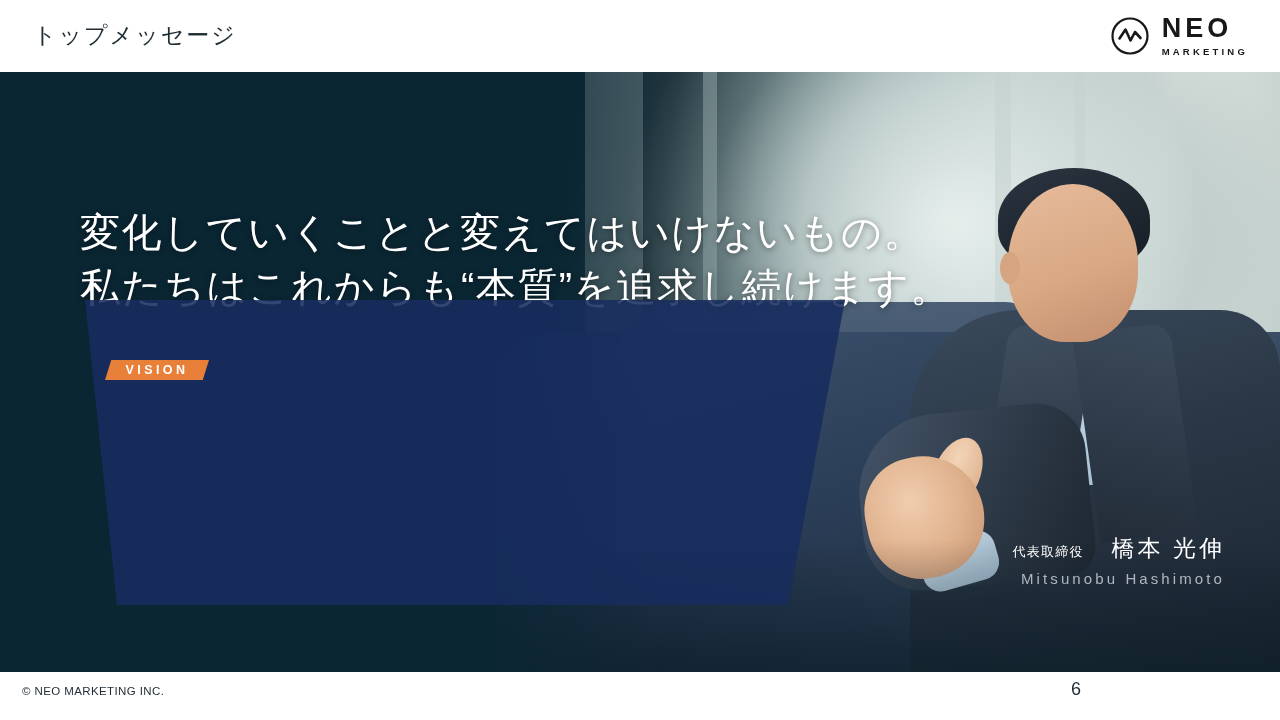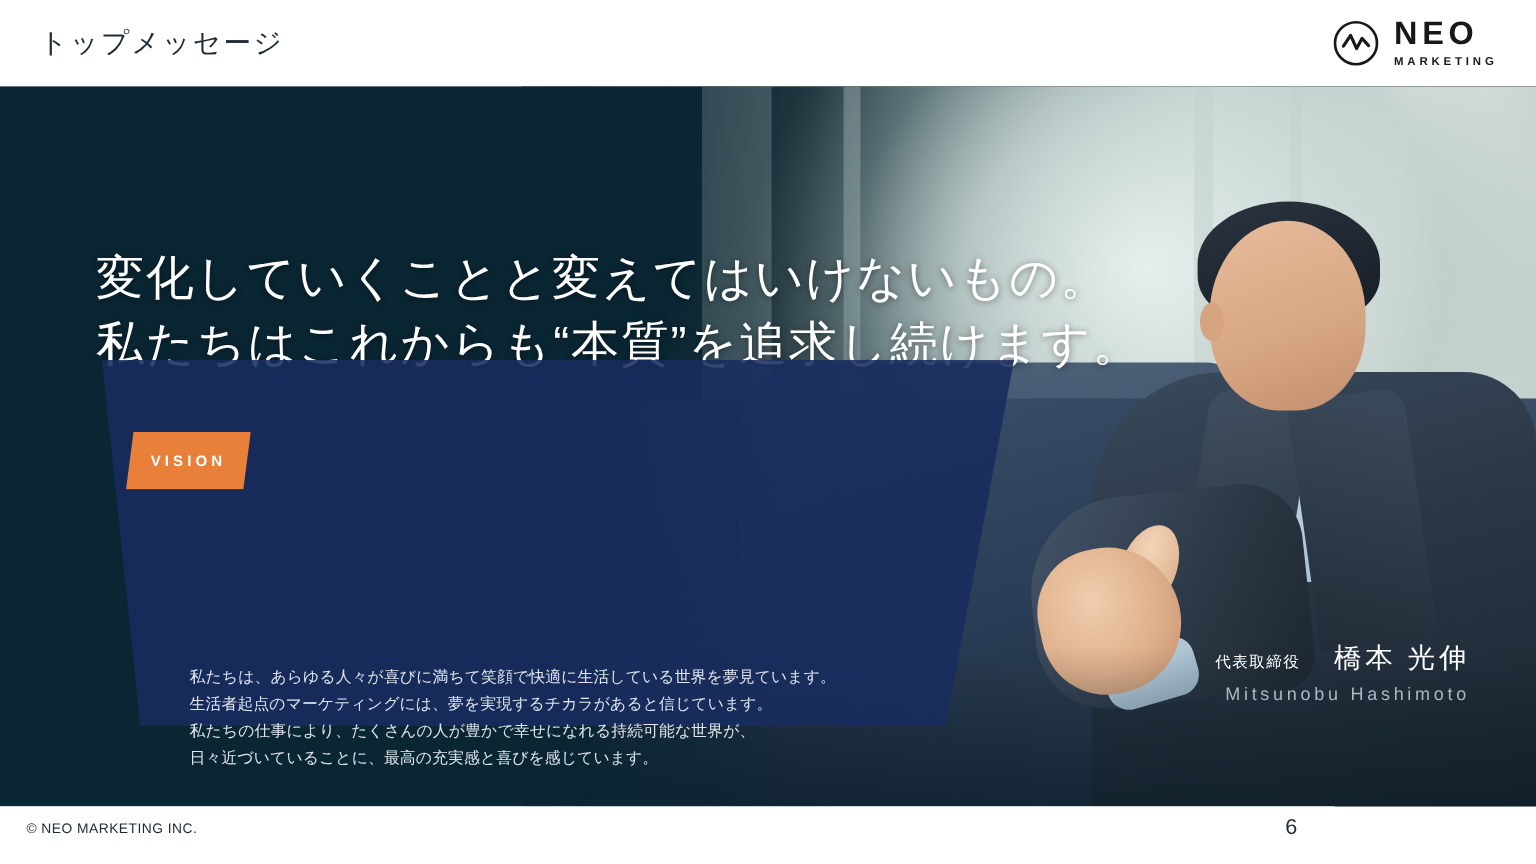--- a/index.html
+++ b/index.html
@@ -243,21 +243,21 @@
   .vision-panel {
     position: absolute;
     left: 85px; top: 228px;
     width: 760px; height: 305px;
     background: rgba(24,44,94,0.88);
     clip-path: polygon(0 0, 100% 0, 92.5% 100%, 4.2% 100%);
   }
   .vision-badge {
     position: absolute;
     left: 105px; top: 288px;
-    width: 104px; height: 48px;
+    width: 104px; height: 20px;
     background: #e8803a;
     clip-path: polygon(6% 0, 100% 0, 94% 100%, 0 100%);
     display: flex;
     align-items: center;
     justify-content: center;
   }
   .vision-badge-label {
     color: #ffffff;
     font-size: 12.5px;
     font-weight: bold;
@@ -399,26 +399,20 @@
       <div class="headline-line">私たちはこれからも“本質”を追求し続けます。</div>
     </div>
 
     <div class="vision-panel"></div>
 
     <div class="vision-badge">
       <span class="vision-badge-label">VISION</span>
     </div>
 
 
-    <div class="vision-body">
-      <div class="vision-body-line">私たちは、あらゆる人々が喜びに満ちて笑顔で快適に生活している世界を夢見ています。</div>
-      <div class="vision-body-line">生活者起点のマーケティングには、夢を実現するチカラがあると信じています。</div>
-      <div class="vision-body-line">私たちの仕事により、たくさんの人が豊かで幸せになれる持続可能な世界が、</div>
-      <div class="vision-body-line">日々近づいていることに、最高の充実感と喜びを感じています。</div>
-    </div>
 
     <div class="signature">
       <div class="sig-row">
         <span class="sig-role">代表取締役</span>
         <span class="sig-name">橋本 光伸</span>
       </div>
       <div class="sig-romaji">Mitsunobu Hashimoto</div>
     </div>
 
   </div>

